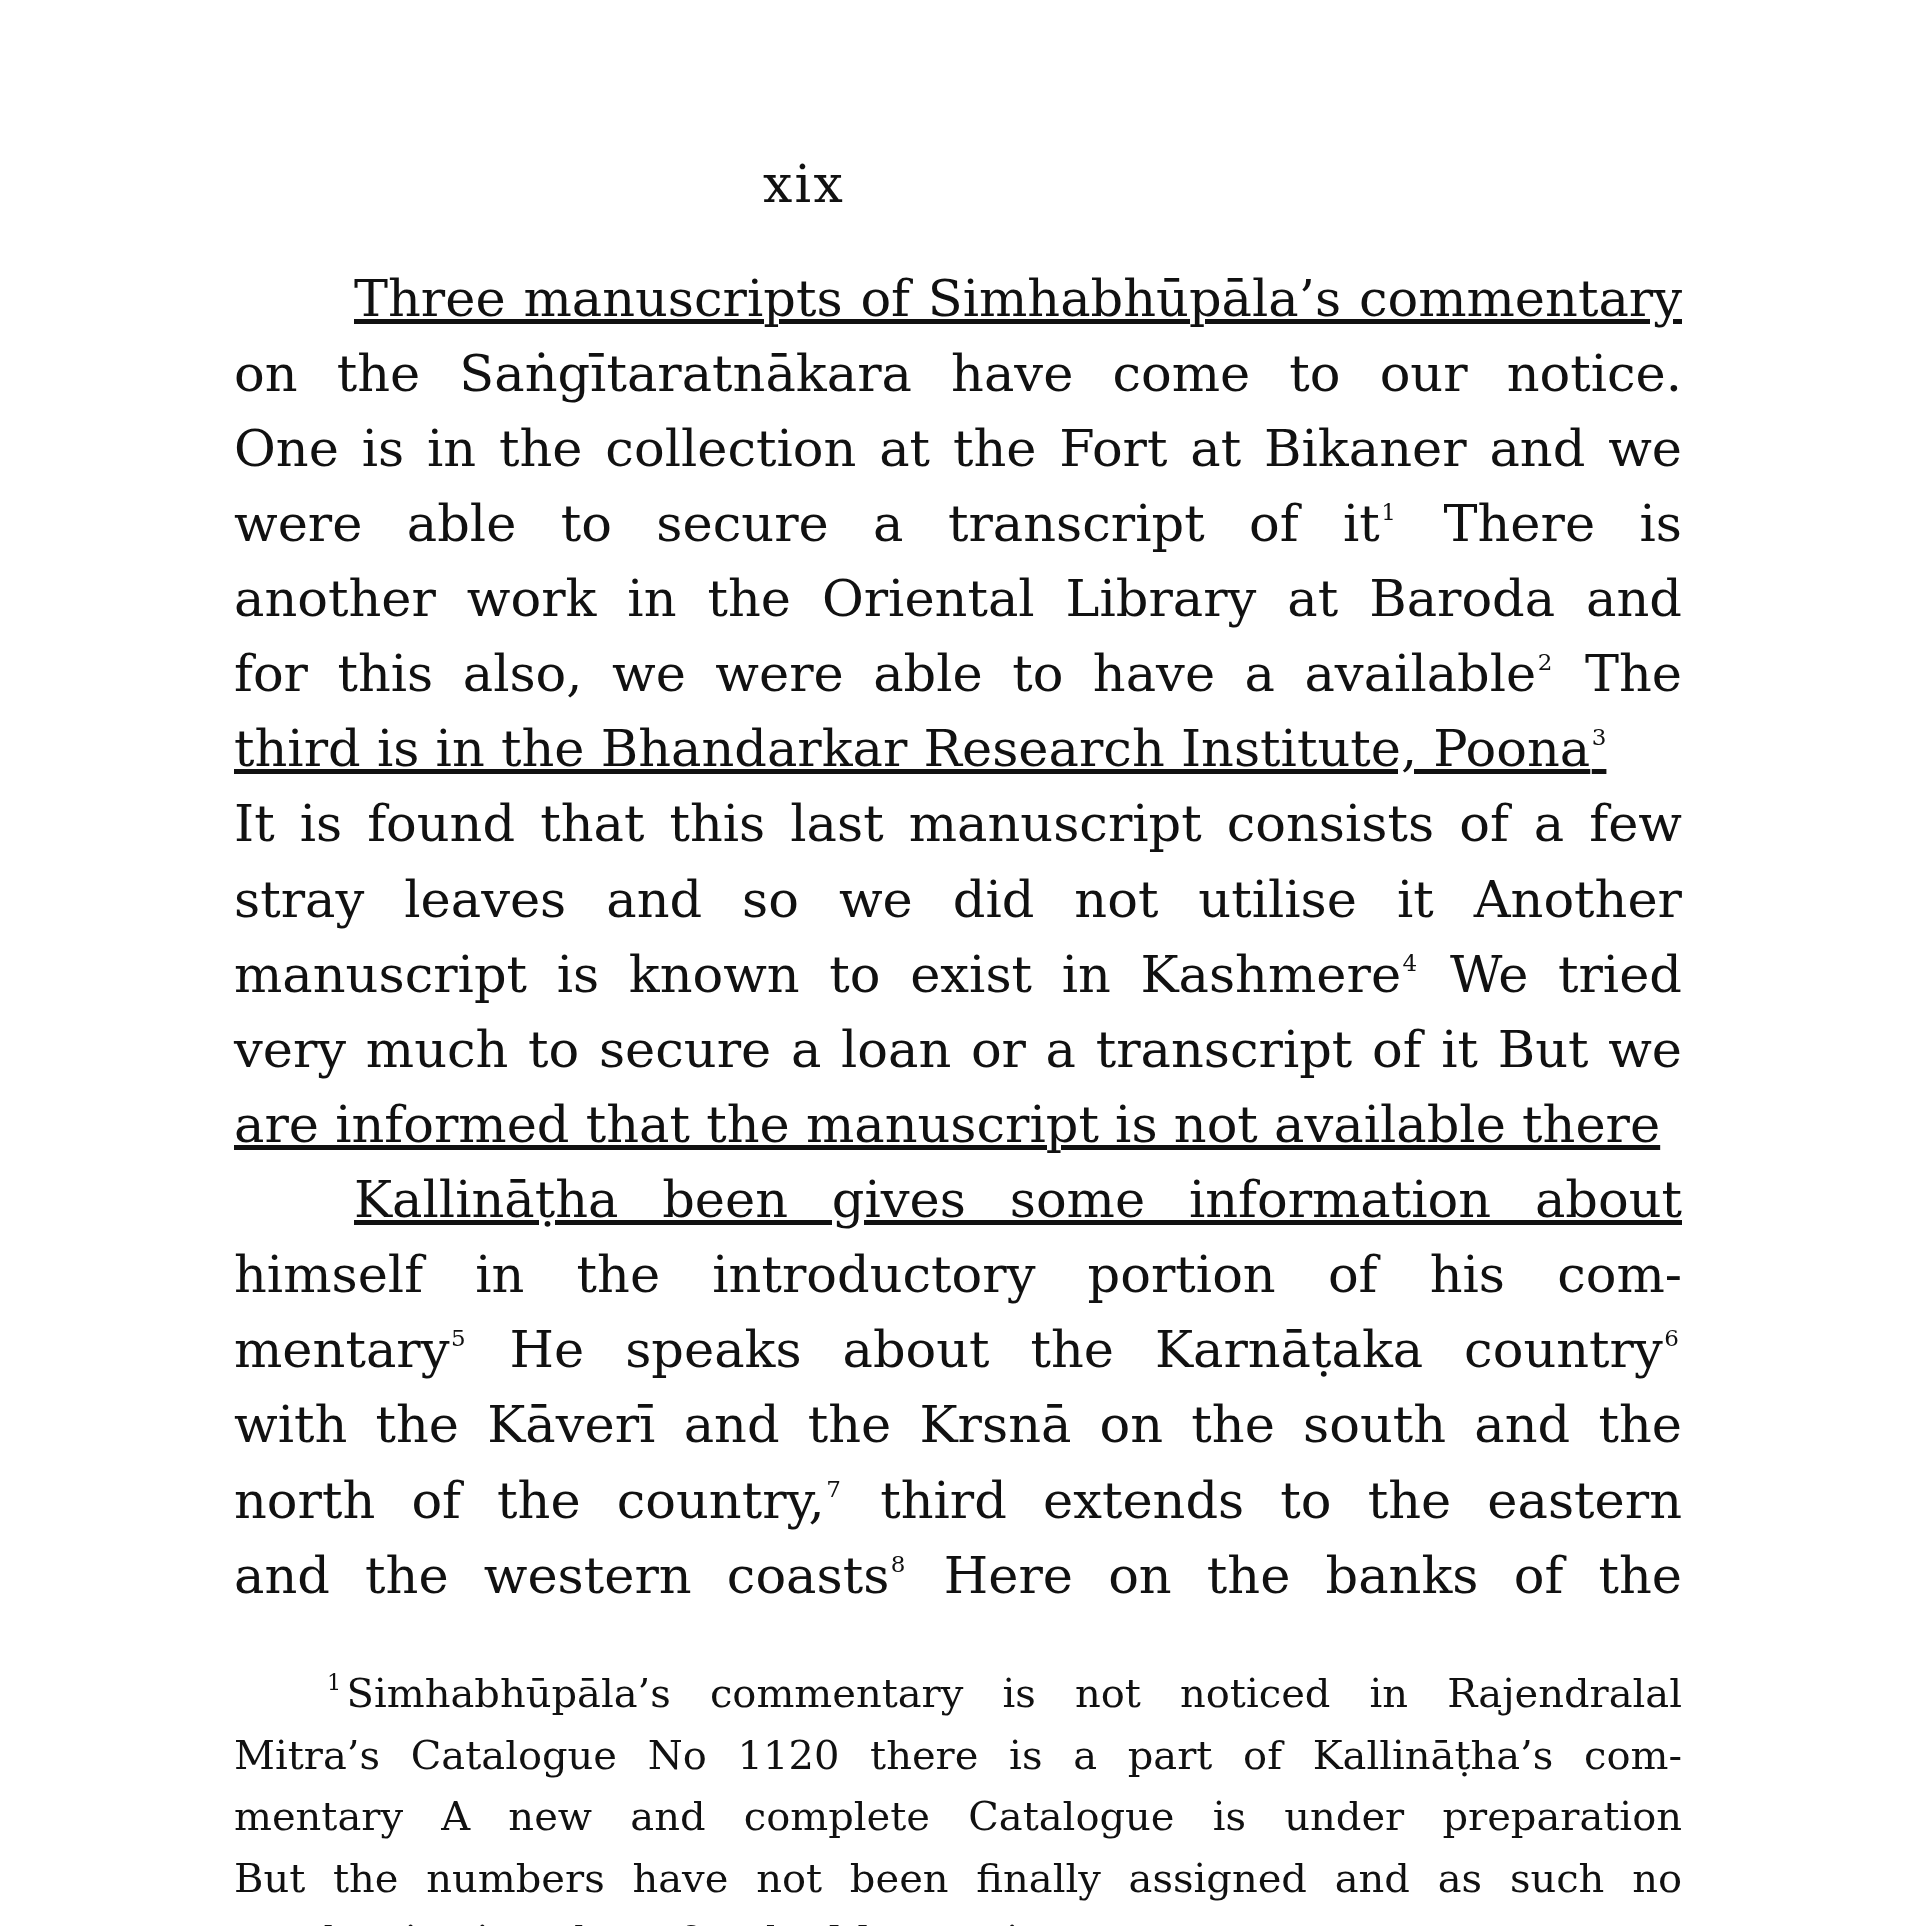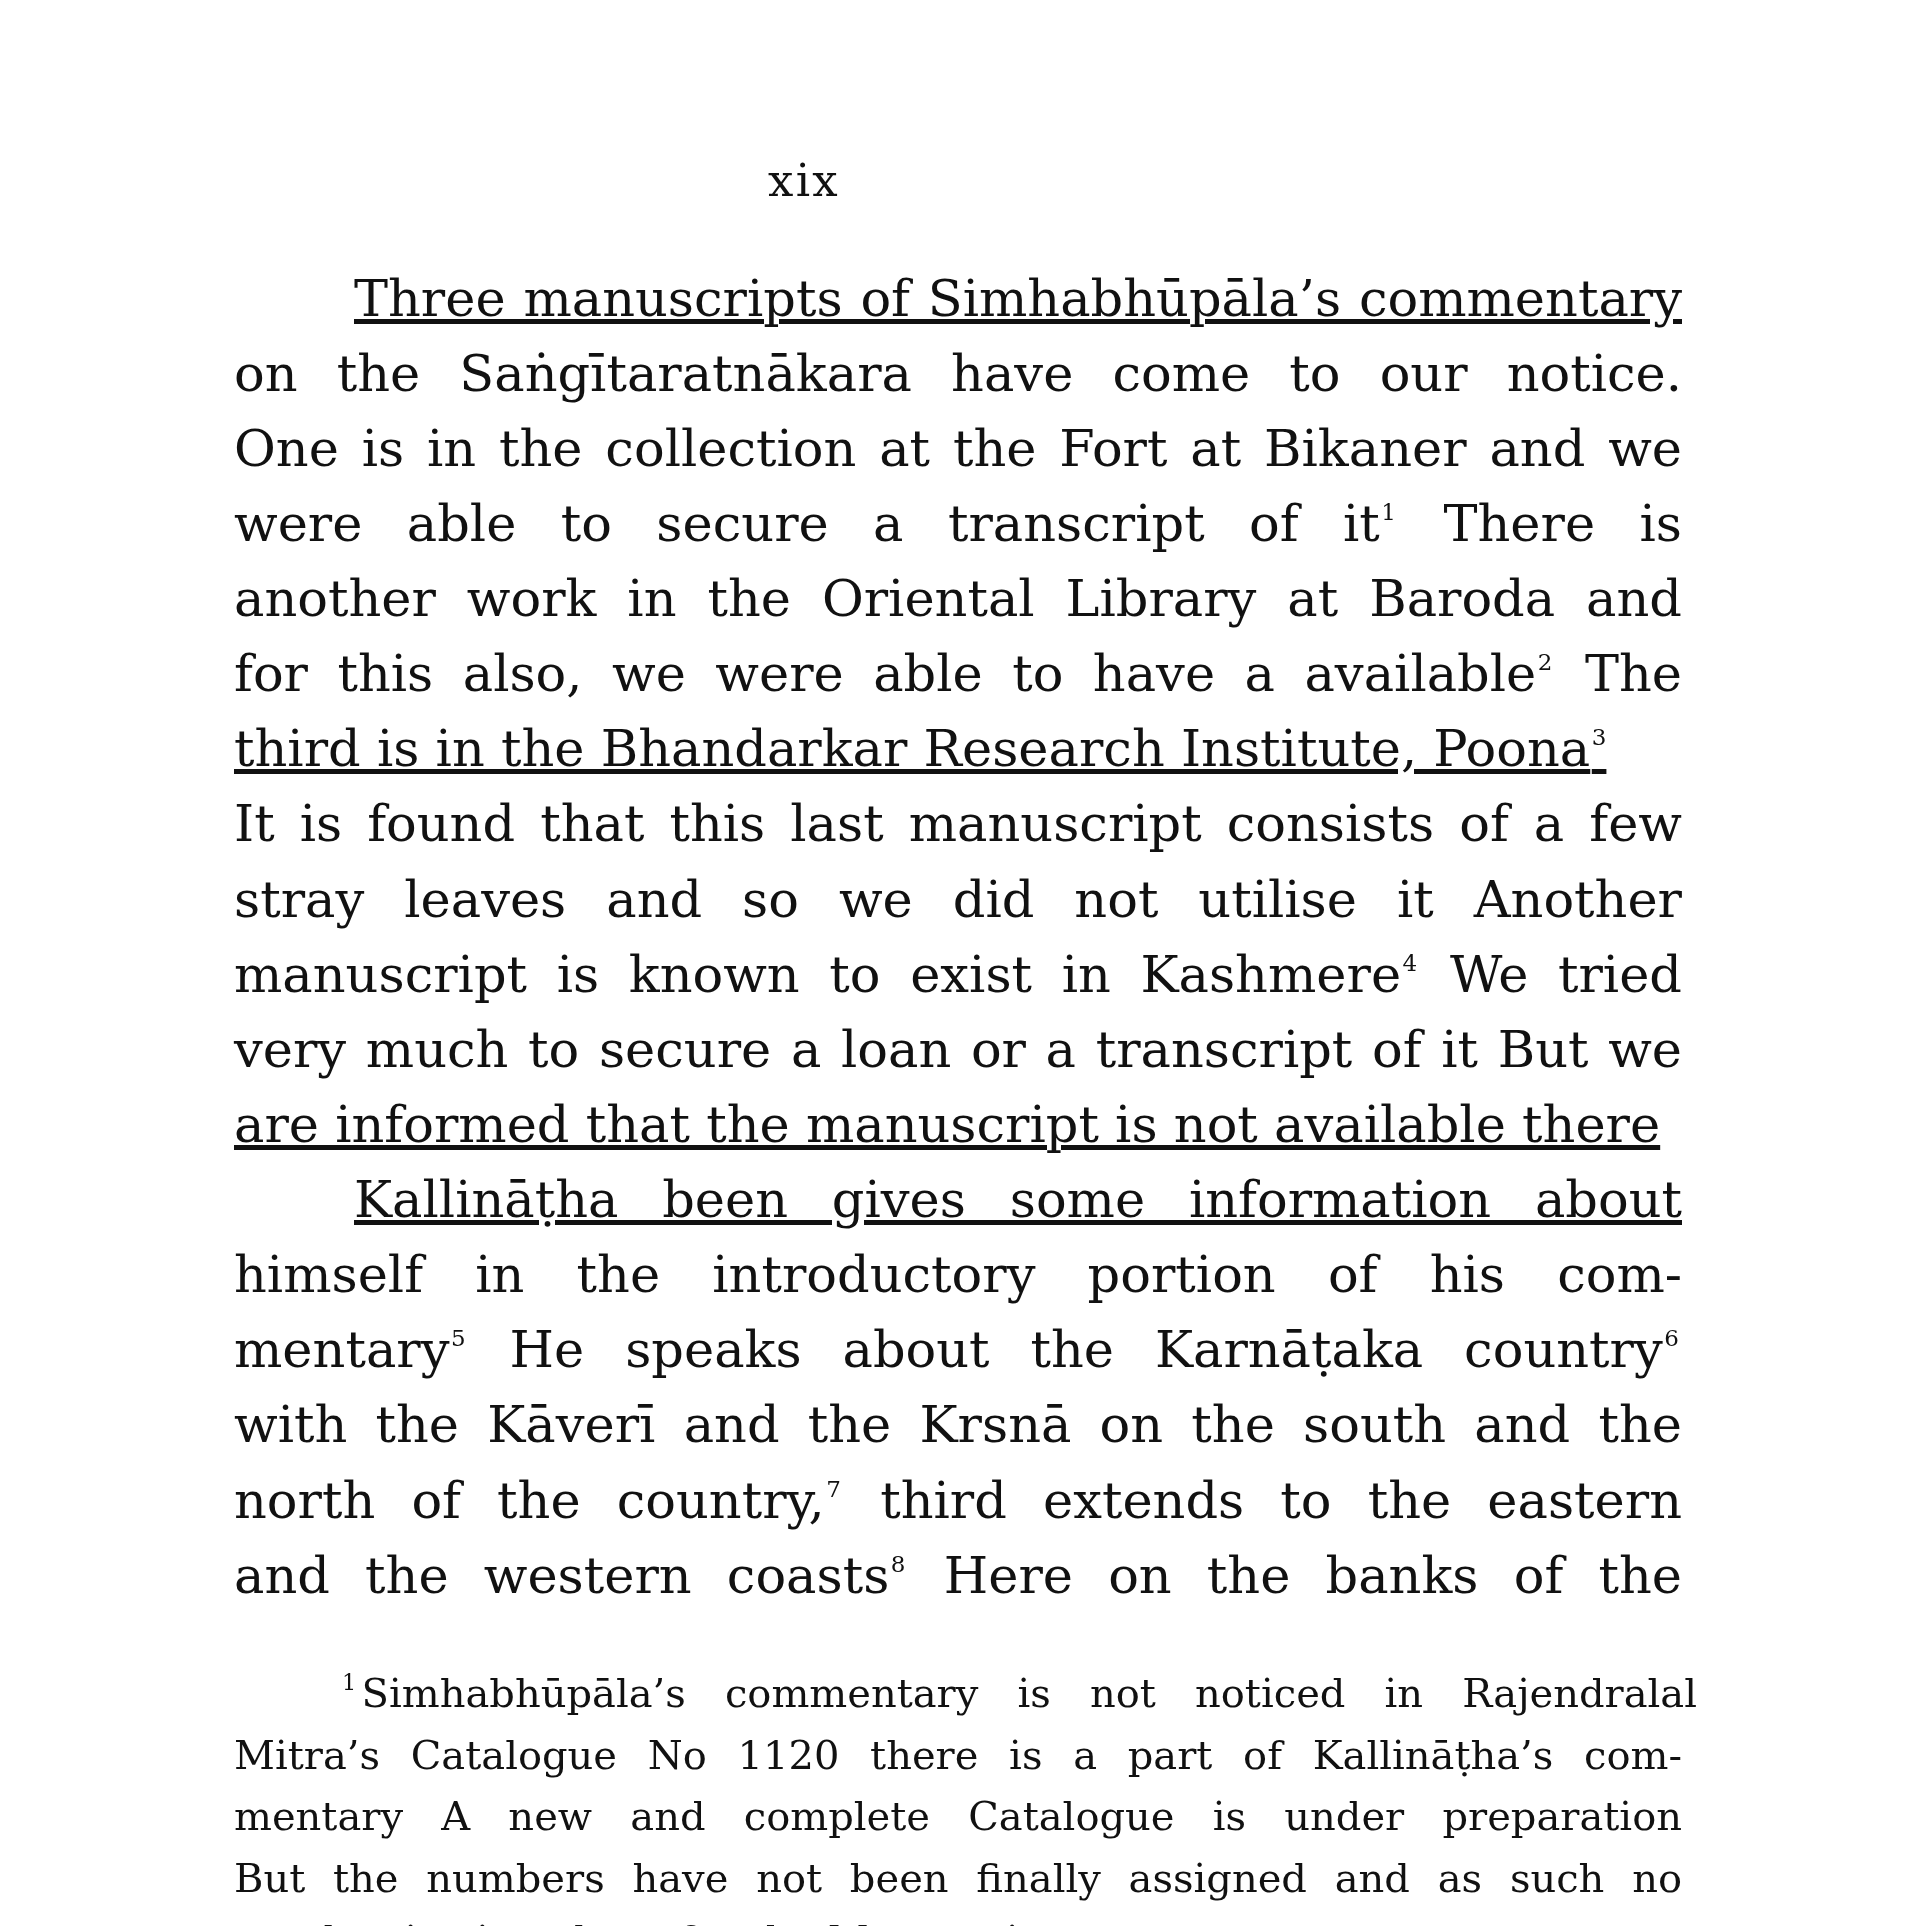--- a/index.html
+++ b/index.html
@@ -4,35 +4,35 @@
 <style>
   html, body { margin: 0; padding: 0; background: #ffffff; }
   body { width: 1912px; height: 2703px; position: relative; overflow: hidden; }
   .page {
     position: absolute; left: 0; top: 0; width: 1912px; height: 2703px;
     background: #ffffff; color: #111111;
     font-family: "DejaVu Serif", "Liberation Serif", serif;
   }
   .folio {
     position: absolute; left: 0; width: 1608px; top: 154px;
-    text-align: center; font-size: 45px; letter-spacing: 2.3px;
+    text-align: center; font-size: 52px; letter-spacing: 2.3px;
   }
   .body-line {
     position: absolute; left: 234px; width: 1448px;
     font-size: 51px; line-height: 58px; white-space: nowrap;
     text-align: justify; text-align-last: justify;
   }
   .body-line.indent { left: 354px; width: 1328px; text-decoration: underline; }
   .body-line.last { text-align-last: left; text-decoration: underline; }
   .fn-line {
     position: absolute; left: 234px; width: 1448px;
     font-size: 40px; line-height: 50px; white-space: nowrap;
     text-align: justify; text-align-last: justify;
   }
-  .fn-line.indent { left: 300px; width: 1382px; margin-left: 15px; }
+  .fn-line.indent { left: 300px; width: 1382px; }
   .fn-line.last { text-align-last: left; }
   sup.fn-ref { font-size: 23px; vertical-align: 21px; line-height: 0; margin: 0 3.1px 0 1.5px; }
   sup.fn-num { font-size: 22.3px; vertical-align: 17.3px; line-height: 0; margin-right: 5.4px; }
 </style>
 </head>
 <body>
 
 <div class="page">
 
   <div class="folio">xix</div>

